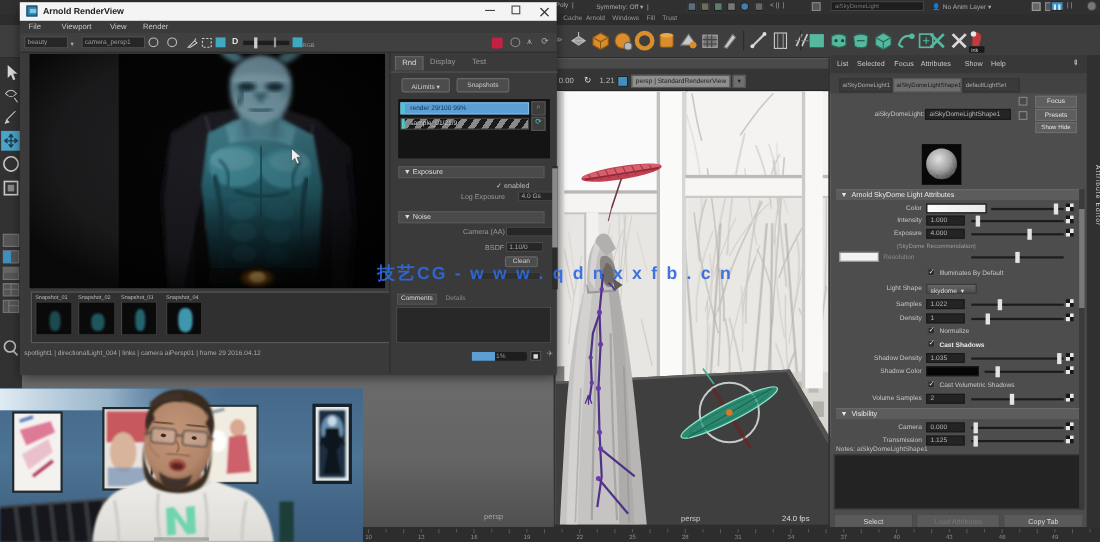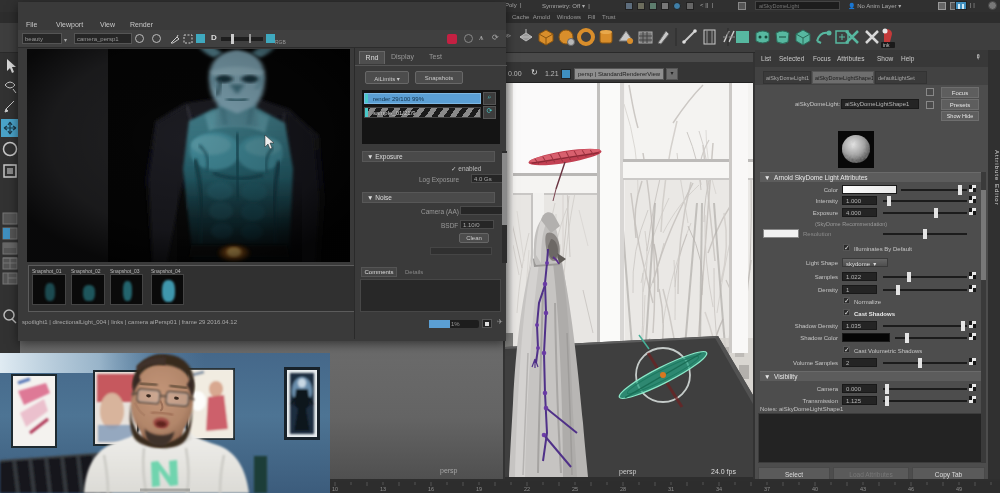--- a/index.html
+++ b/index.html
@@ -529,20 +529,31 @@
           <text x="812" y="10">40</text>
           <text x="860" y="10">43</text>
       <text x="908" y="10">46</text>
           <text x="956" y="10">49</text>
     </g>
   </svg>
   </div>
 
   <div class="abs" style="left:18px;top:2px;width:488px;height:339px;background:#3a3a3a;box-shadow:0 3px 10px rgba(0,0,0,.5);">
 
+  <div class="abs" style="left:0;top:0;width:488px;height:17px;background:#f4f4f4;">
+    <div class="abs" style="left:6px;top:3px;width:10px;height:10px;background:#2e7fa8;border:1px solid #1b4a66;">
+          <div style="position:absolute;left:2px;top:2px;width:6px;height:4px;background:#7fc4e0;"></div>
+        </div>
+    <div class="abs" style="left:21px;top:4px;font-size:8px;font-weight:bold;color:#222;">Arnold RenderView</div>
+    <div class="abs" style="left:423px;top:7px;width:9px;height:1px;background:#444;"></div>
+    <div class="abs" style="left:447px;top:3px;width:8px;height:8px;border:1px solid #444;"></div>
+    <svg class="abs" style="left:473px;top:5px;" width="8" height="8">
+          <path d="M0 0 L8 8 M8 0 L0 8" stroke="#333" stroke-width="1.2"></path>
+        </svg>
+  </div>
 
   <div class="abs" style="left:0;top:17px;width:488px;height:11px;background:#3a3a3a;font-size:7px;color:#c8c8c8;">
     <span style="position:absolute;left:8px;top:2px;">File</span>
     <span style="position:absolute;left:38px;top:2px;">Viewport</span>
     <span style="position:absolute;left:82px;top:2px;">View</span>
     <span style="position:absolute;left:112px;top:2px;">Render</span>
   </div>
 
   <div class="abs" style="left:0;top:28px;width:488px;height:18px;background:#404040;border-bottom:1px solid #2c2c2c;">
     <div class="abs" style="left:4px;top:3px;width:40px;height:11px;background:#262626;border:1px solid #555;font-size:6px;color:#999;padding:2px 2px;">beauty</div>
@@ -831,13 +842,15 @@
         <ellipse cx="176" cy="44" rx="2.4" ry="1.6" fill="#39291f"></ellipse>
         <path d="M160 48 C163 52 164 56 161 58" stroke="#9c7058" stroke-width="2" fill="none"></path>
         <path d="M135 52 C138 58 142 62 146 64" stroke="#a87c62" stroke-width="2.5" fill="none" opacity=".7"></path>
       </g>
       <path d="M151 109 L158 108 L170 124 L169 108 L177 107 L178 132 L170 133 L159 117 L160 133 L152 134 Z" fill="#6fd4ae" filter="url(#wb1)"></path>
       <path d="M140 137 L190 137" stroke="#8a8a86" stroke-width="3" opacity=".6"></path>
     </g>
   </svg>
   </div>
 
+  <div class="abs" style="left:343px;top:239px;width:560px;height:22px;color:#2e6add;
+       font-size:16px;font-weight:bold;letter-spacing:2px;white-space:nowrap;opacity:.92;">技艺CG&nbsp;-&nbsp;<span style="letter-spacing:8.5px;">www.qdnxxfb.cn</span></div>
 </div>
 
 </body></html>

